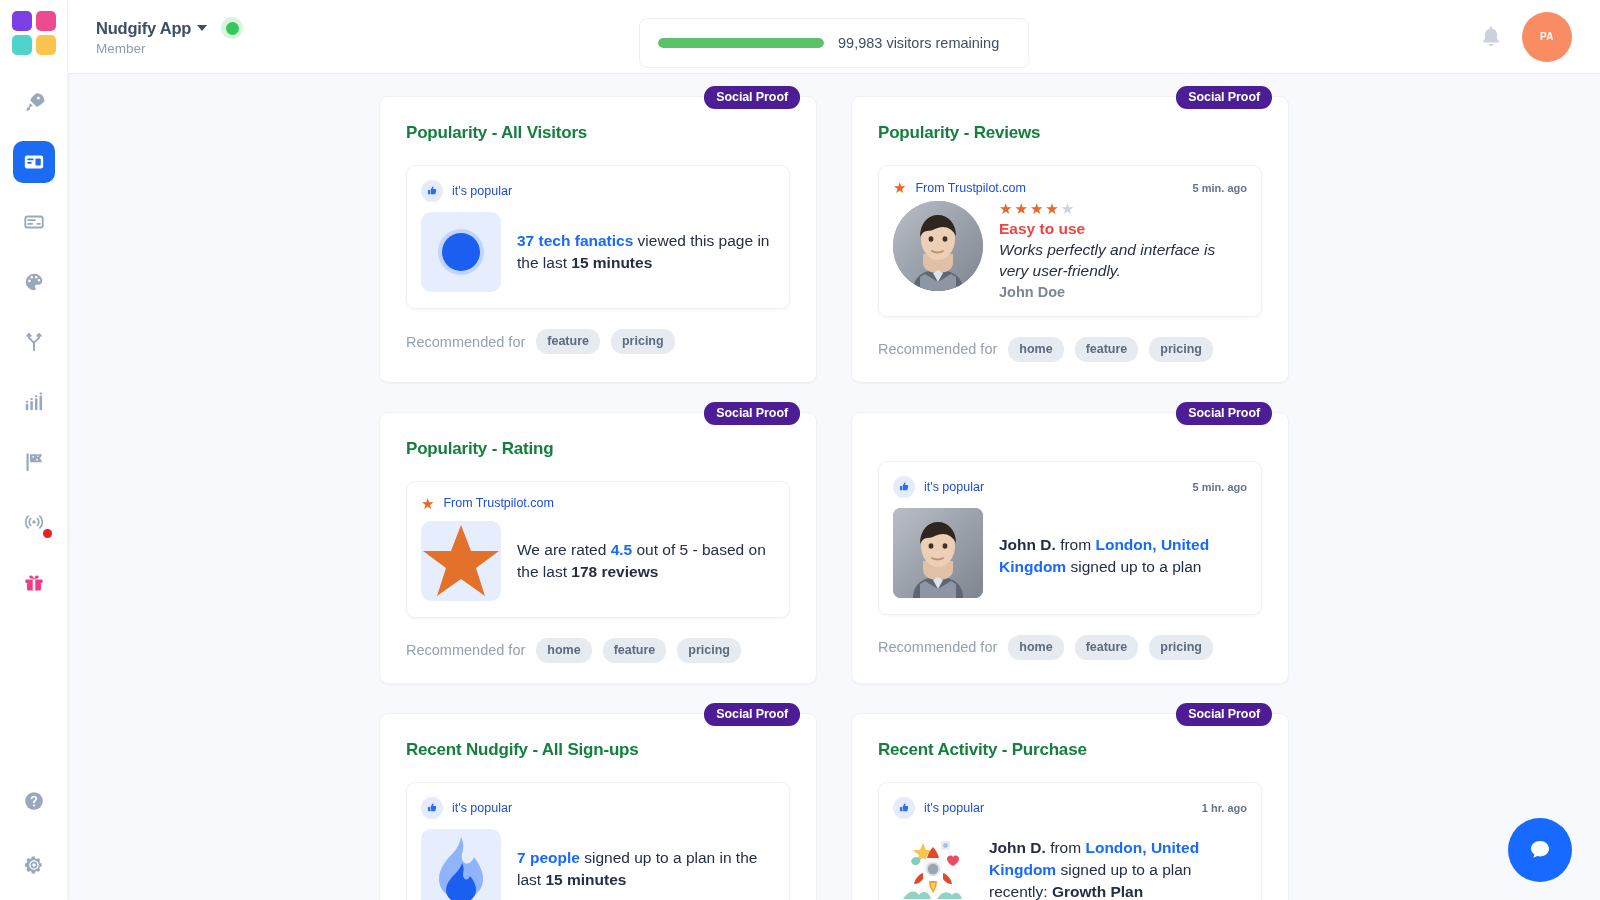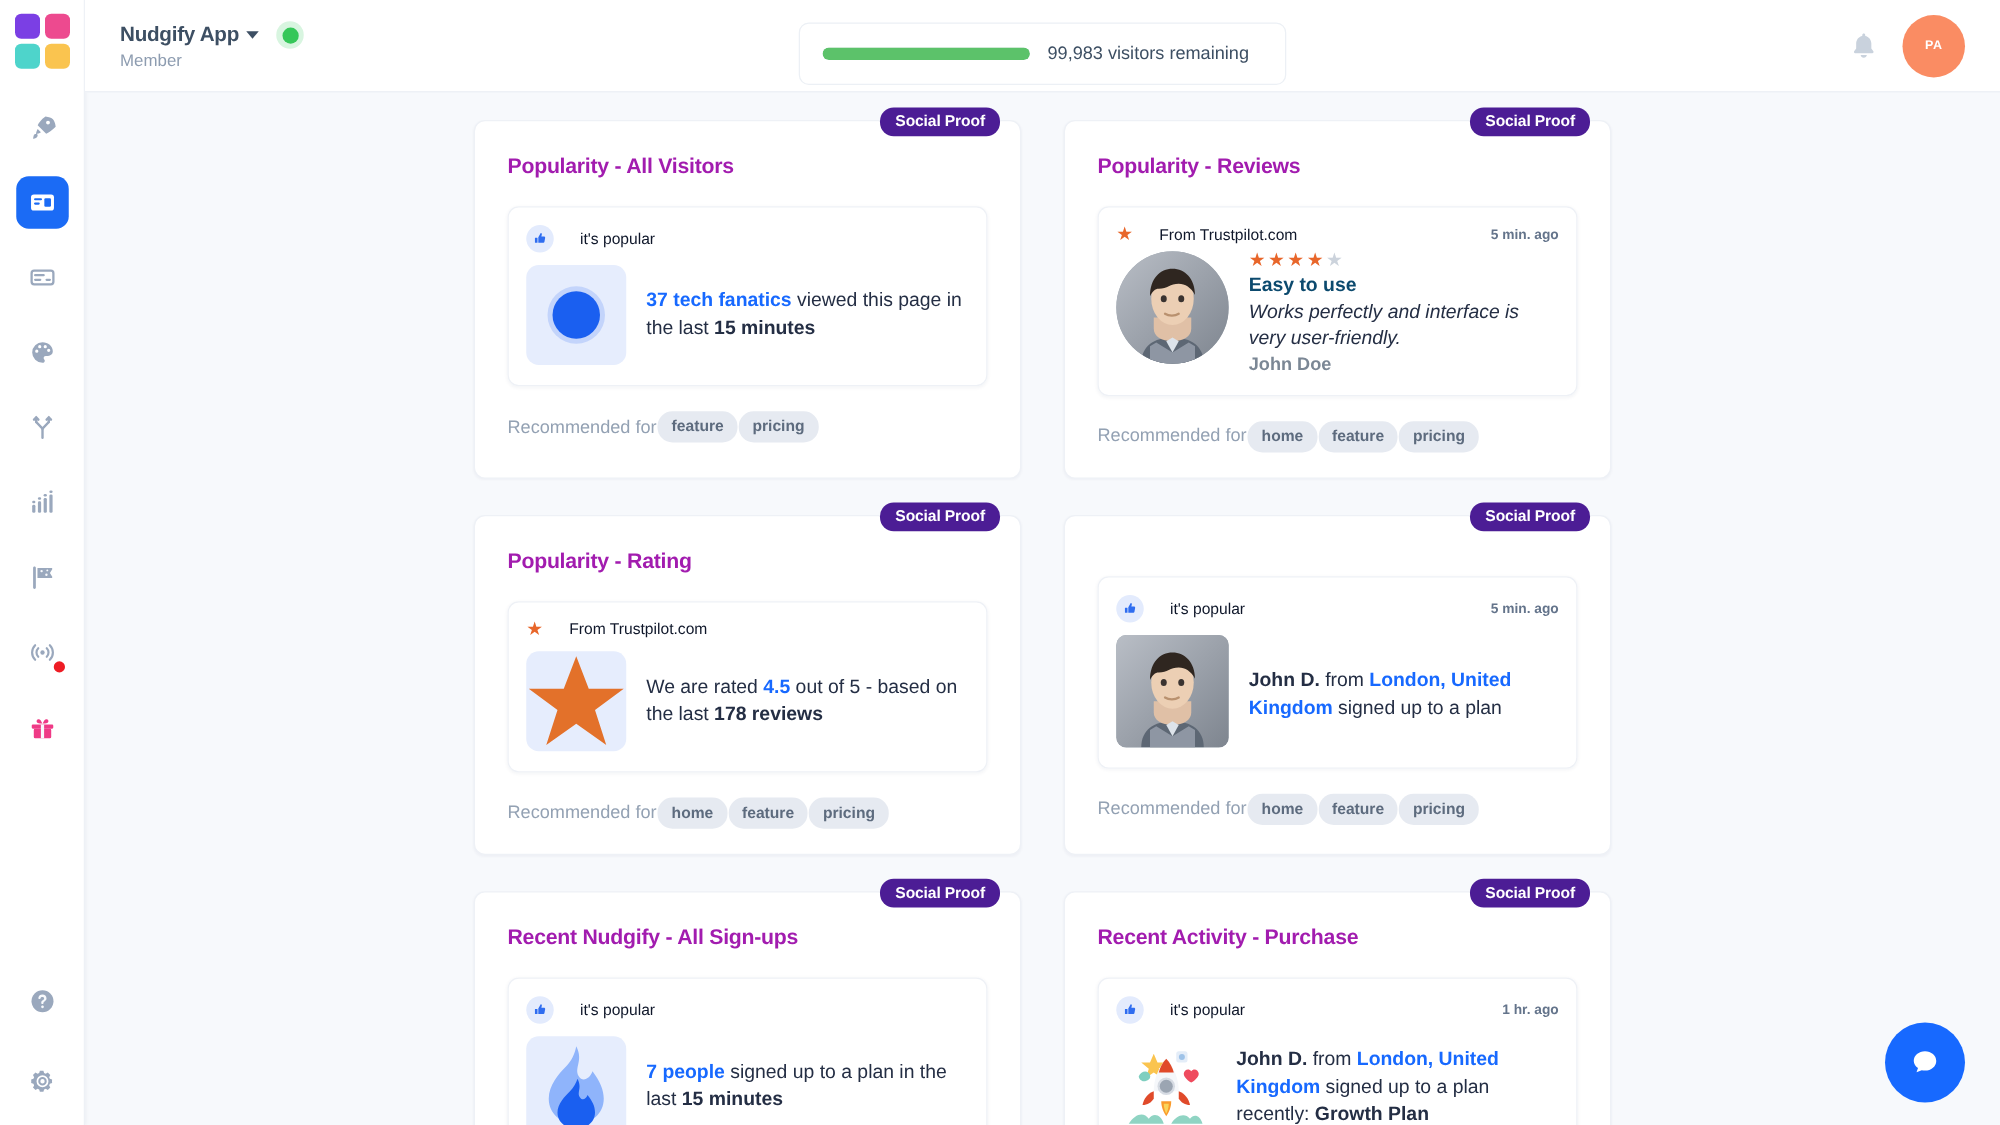--- a/index.html
+++ b/index.html
@@ -86,56 +86,56 @@
   .card {
     position: relative; background: #ffffff; border: 1px solid #eef1f6; border-radius: 9px;
     padding: 26px 26px 20px 26px; min-height: 257px;
     box-shadow: 0 1px 2px rgba(24,40,80,.035);
   }
   .badge {
     position: absolute; top: -11px; right: 16px; background: #4c1d95; color: #fff;
     font-size: 12.5px; font-weight: bold; border-radius: 11px; padding: 4px 12px 5px 12px;
     letter-spacing: -.1px;
   }
-  .card-title { font-size: 17px; font-weight: bold; color: #a21caf; letter-spacing: -.2px; }
+  .card-title { font-size: 17px; font-weight: bold; color: #15803d; letter-spacing: -.2px; }
 
   .preview {
     margin-top: 22px; border: 1px solid #eef1f6; border-radius: 9px;
     padding: 14px 14px 16px 14px; box-shadow: 0 1px 3px rgba(24,40,80,.05);
   }
   .pv-head { display: flex; align-items: center; gap: 9px; }
   .pv-thumb { width: 22px; height: 22px; border-radius: 50%; background: #e3ebfd;
               display: flex; align-items: center; justify-content: center; color: #2f6df0; }
   .pv-thumb svg { width: 12px; height: 12px; display: block; }
   .pv-star { color: #e8662a; font-size: 15px; line-height: 1; }
-  .pv-head-label { font-size: 12.5px; color: #0f172a; margin-left: 12px; }
+  .pv-head-label { font-size: 12.5px; color: #1d4ed8; }
   .pv-time { margin-left: auto; font-size: 11px; color: #64748b; font-weight: bold; }
 
   .pv-body { display: flex; gap: 16px; margin-top: 10px; align-items: flex-start; }
   .pv-art { width: 80px; height: 80px; border-radius: 10px; background: #e6edfd;
             flex: 0 0 80px; display: flex; align-items: center; justify-content: center;
             overflow: hidden; }
   .pv-art.plain { background: transparent; }
   .pv-photo { width: 90px; height: 90px; flex: 0 0 90px; border-radius: 50%; overflow: hidden;
               background: #9aa3ad; }
   .pv-photo.square { border-radius: 8px; }
   .pv-photo svg { width: 100%; height: 100%; display: block; }
   .pv-text { font-size: 15.5px; line-height: 1.42; color: #242e44; padding-top: 18px; }
   .pv-text.tight { padding-top: 0; }
   .hl { color: #1769ff; font-weight: bold; }
   .strong { font-weight: bold; }
   .ulink { font-weight: bold; color: #242e44; border-bottom: 2px solid #b9cdf5; }
 
   .rev-stars { color: #e8662a; font-size: 15px; letter-spacing: 2px; line-height: 1; }
   .rev-stars .off { color: #ccd3dc; }
-  .rev-title { font-weight: bold; color: #0c4a6e; font-size: 15.5px; margin-top: 4px; }
+  .rev-title { font-weight: bold; color: #ef4444; font-size: 15.5px; margin-top: 4px; }
   .rev-quote { font-style: italic; color: #242e44; font-size: 15.5px; line-height: 1.38; margin-top: 1px; }
   .rev-author { font-weight: bold; color: #7b8795; font-size: 14.5px; margin-top: 2px; }
 
-  .rec { display: flex; align-items: center; gap: 1px; margin-top: 20px; }
+  .rec { display: flex; align-items: center; gap: 11px; margin-top: 20px; }
   .rec-label { font-size: 14.5px; color: #93a1b3; }
   .tag { background: #e6eaf1; color: #5d6b7e; font-size: 12.5px; font-weight: bold;
          padding: 5px 11px 6px 11px; border-radius: 12px; }
 
   .chat-fab {
     position: absolute; right: 28px; bottom: 18px; width: 64px; height: 64px;
     border-radius: 50%; background: #1769ff; cursor: pointer;
     display: flex; align-items: center; justify-content: center;
   }
   .chat-fab svg { width: 32px; height: 32px; display: block; }

